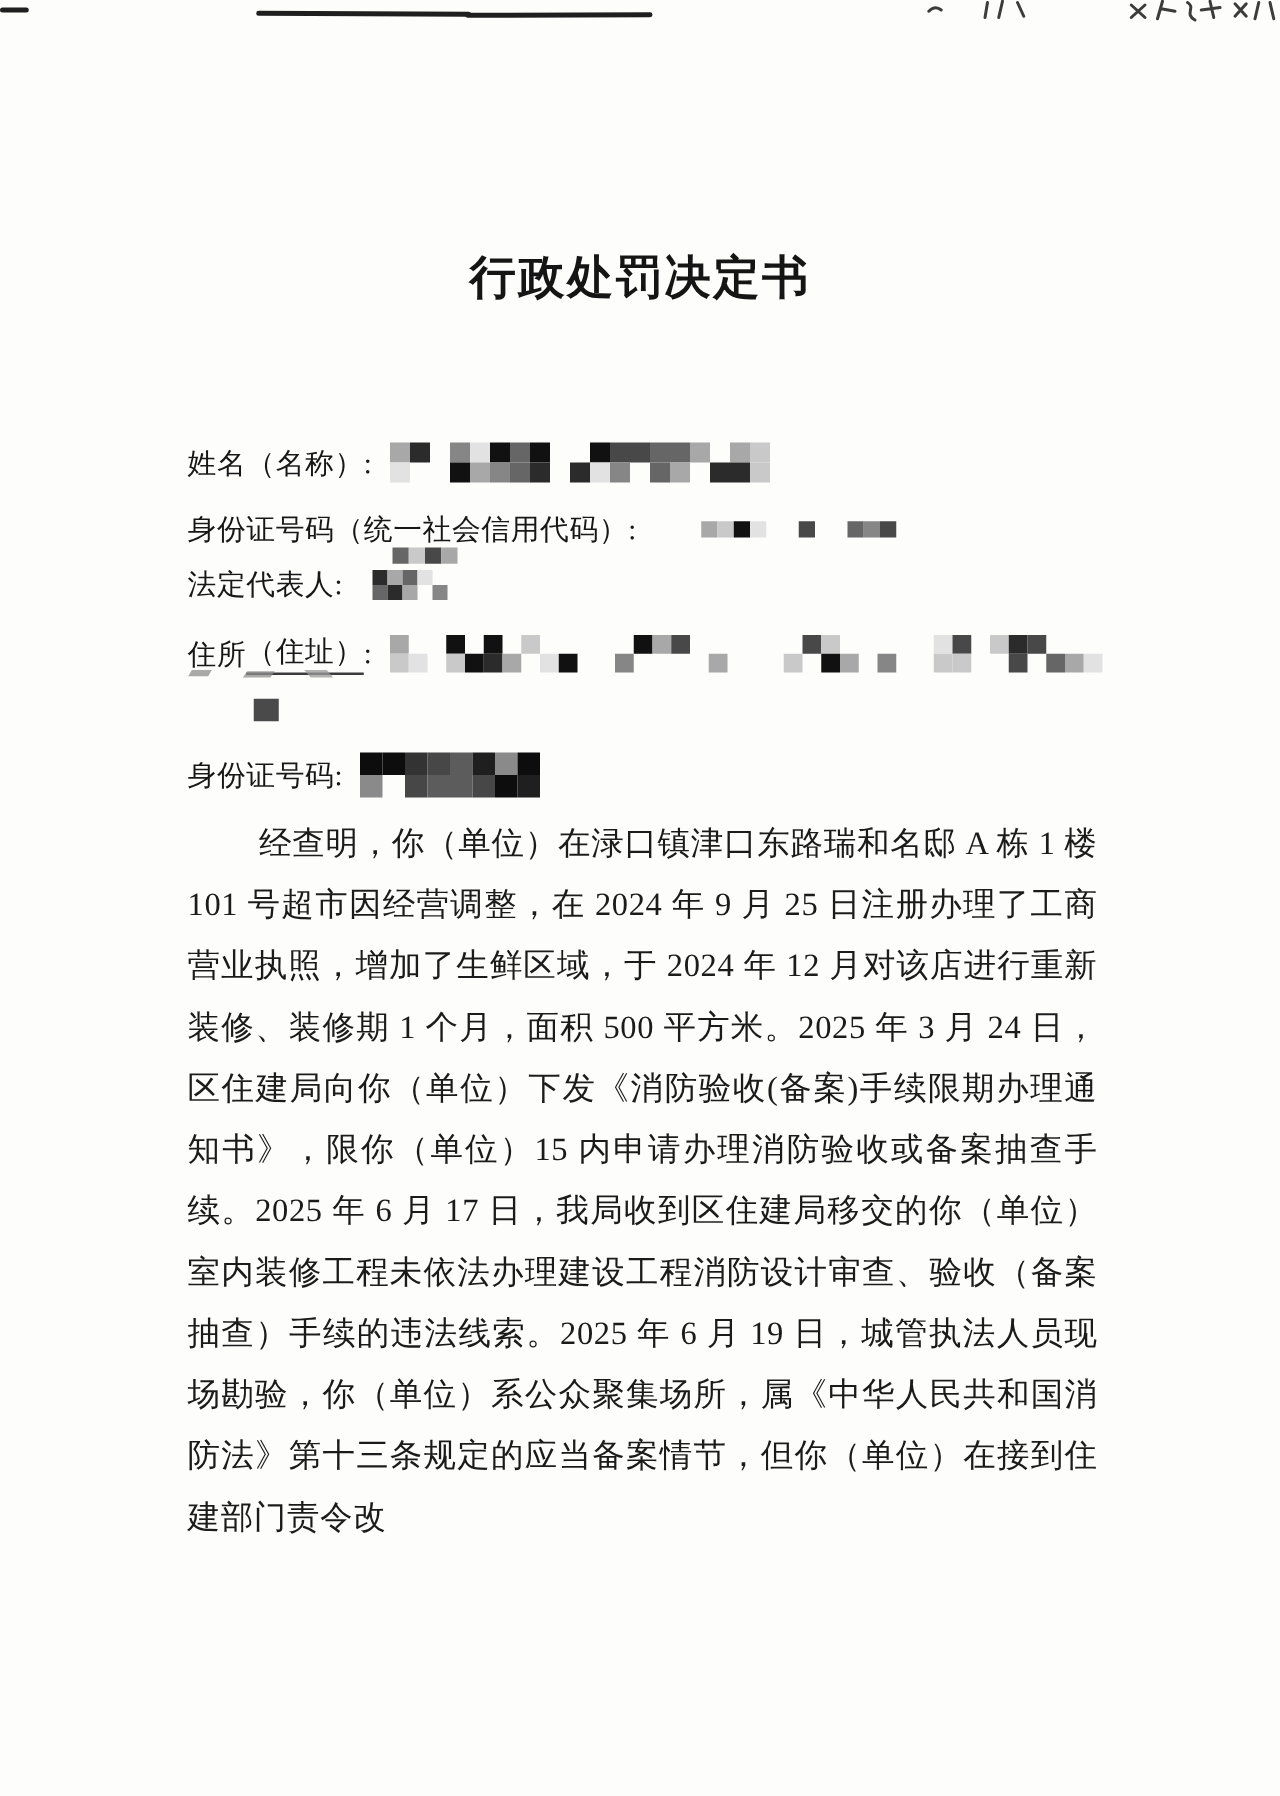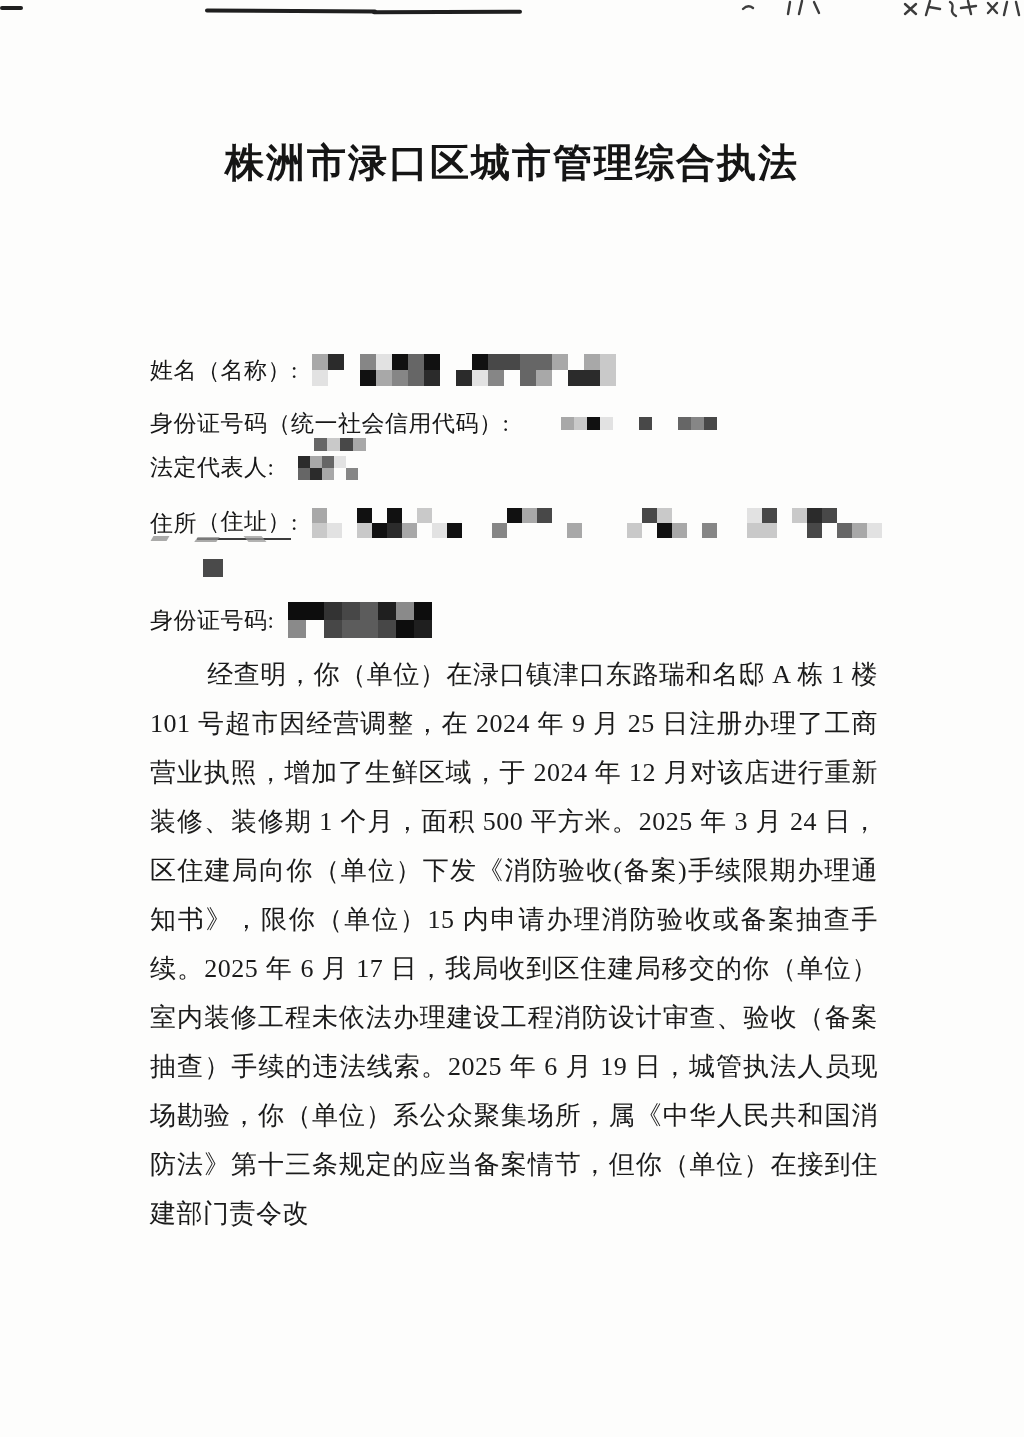--- a/index.html
+++ b/index.html
@@ -77,21 +77,21 @@
       <path d="M79,2 l5,11"></path>
       <path d="M170,4 l11,10 M170,14 l11,-10"></path>
       <path d="M195,1 l-4,14 M194,7 l11,2"></path>
       <path d="M215,2 c7,4 -3,9 6,14"></path>
       <path d="M233,1 l3,13 M226,8 l15,-2"></path>
       <path d="M253,3 l9,10 M262,3 l-9,10"></path>
       <path d="M272,2 l-3,13 M281,2 l3,13"></path>
     </g>
   </svg>
 
-  <div class="title title-1">株洲市渌口区城市管理综合执法</div>
+  <div class="title title-2">行政处罚决定书</div>
 
 
   <div class="field f-id">
     <span>身份证号码（统一社会信用代码）:</span>
     <span class="mosaic mosaic-id" style="grid-template-columns: repeat(16, 13px);">
         <span style="width: 13px; height: 13px; background: transparent;"></span>
         <span style="width: 13px; height: 13px; background: transparent;"></span>
         <span style="width: 13px; height: 13px; background: rgb(168, 168, 168);"></span>
         <span style="width: 13px; height: 13px; background: rgb(201, 201, 201);"></span>
         <span style="width: 13px; height: 13px; background: rgb(17, 17, 17);"></span>

